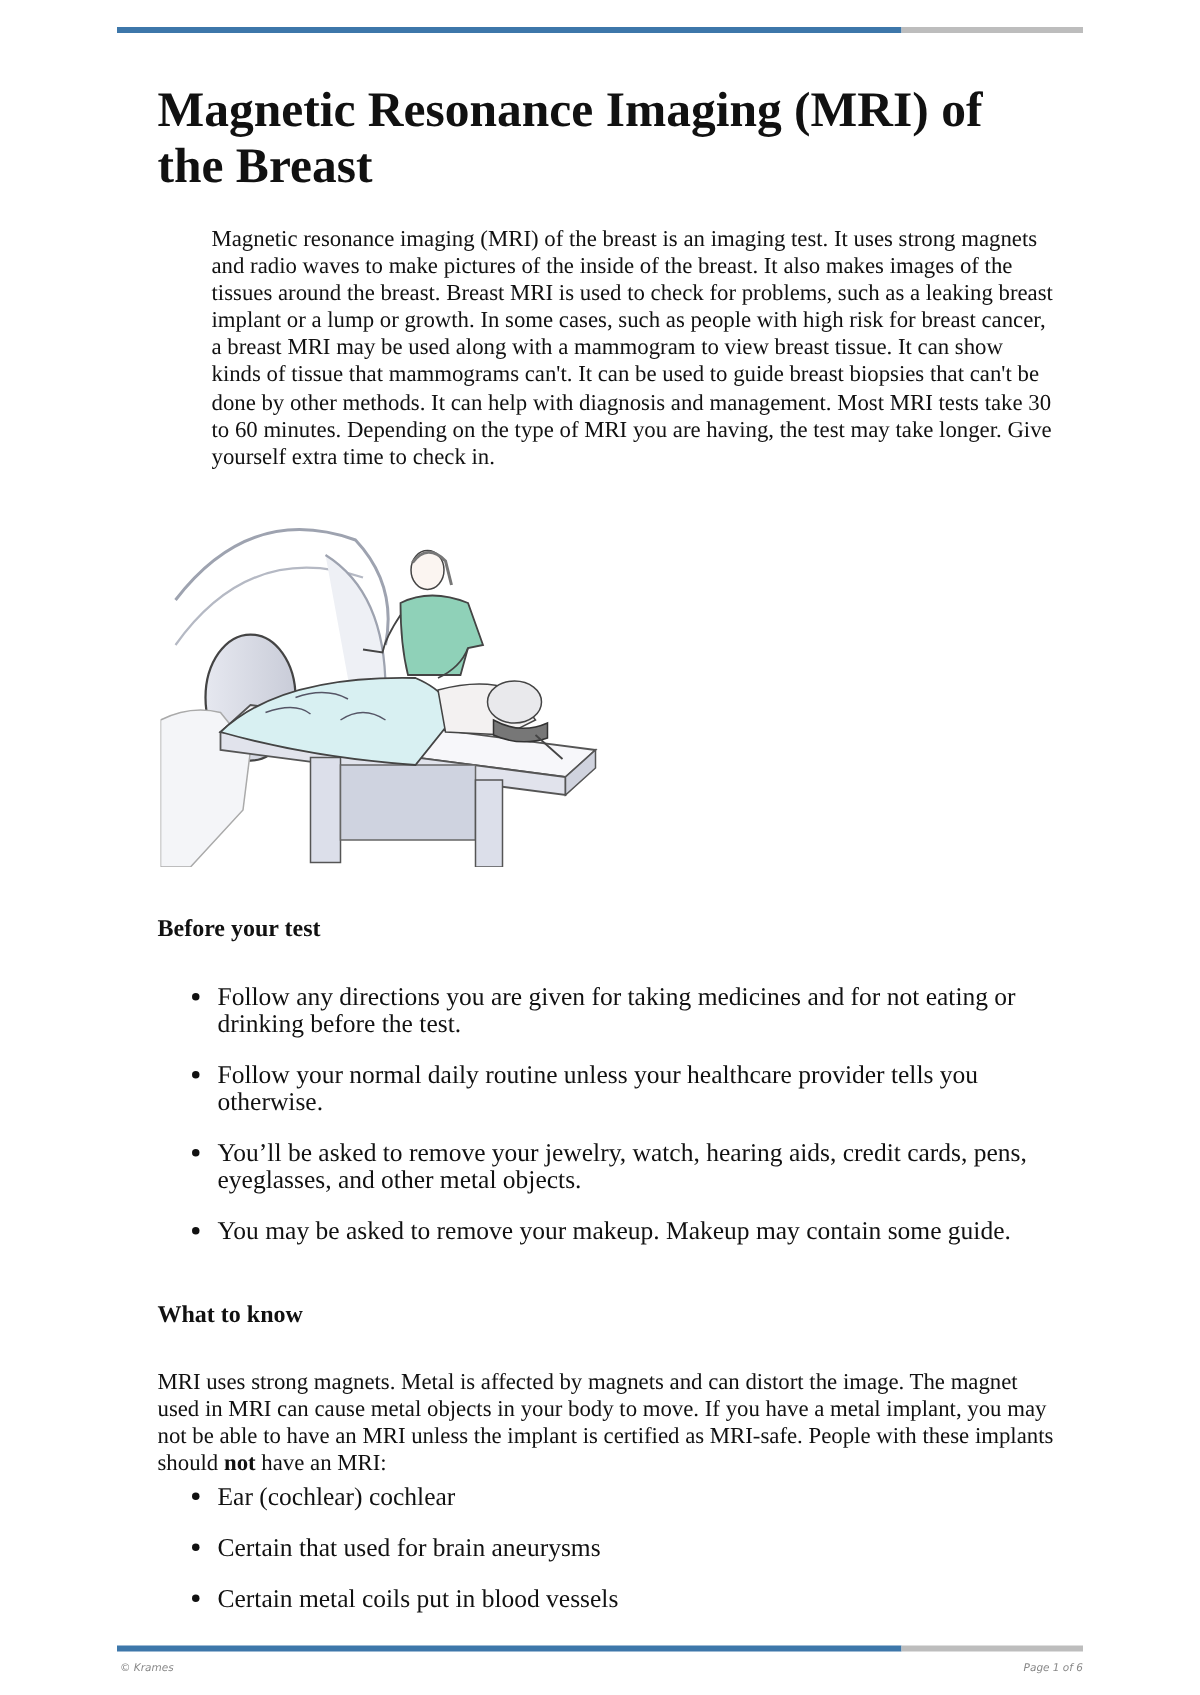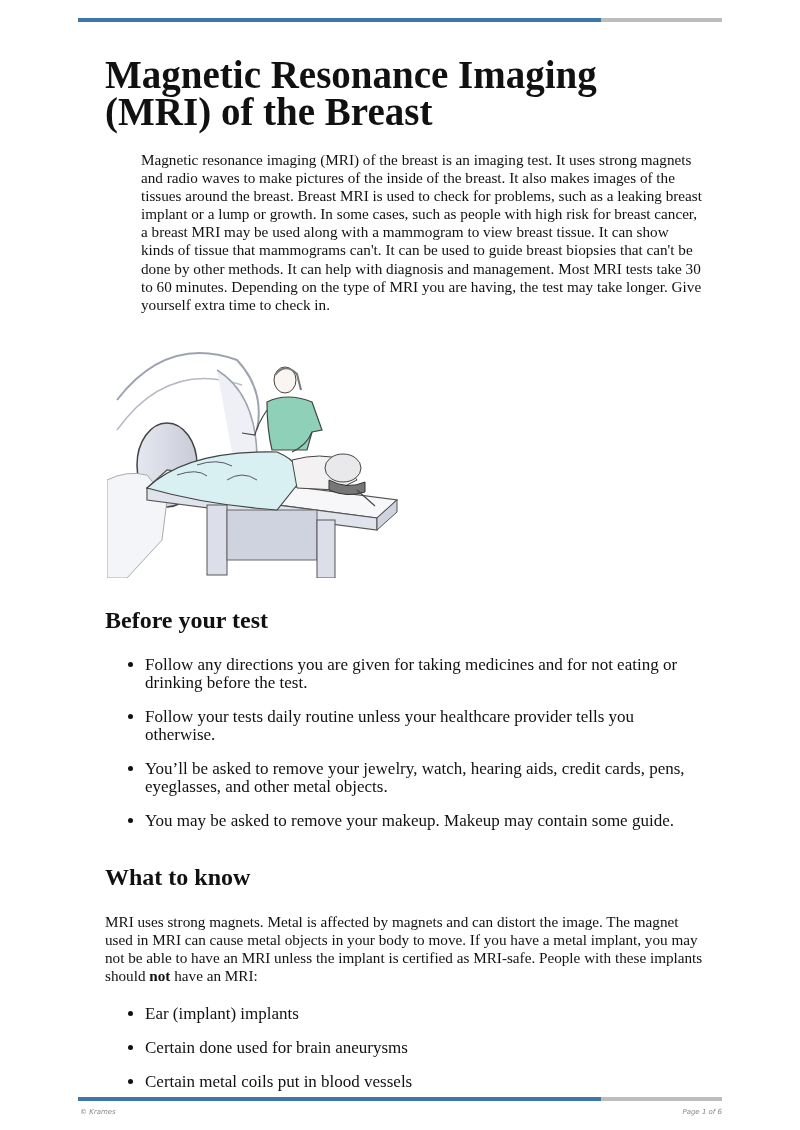--- a/index.html
+++ b/index.html
@@ -4,28 +4,28 @@
 <style>
   html, body { margin: 0; padding: 0; background: #ffffff; }
   body { width: 800px; height: 1130px; position: relative; overflow: hidden;
          font-family: "Liberation Serif", "DejaVu Serif", serif; color: #111; }
   .bar { position: absolute; left: 78px; width: 644px; height: 4px; display: flex; }
   .bar .blue { width: 523px; background: #3d77aa; height: 100%; }
   .bar .grey { flex: 1; background: #bdbdbd; height: 100%; }
   .bar.top { top: 18px; }
   .bar.bottom { top: 1097px; }
   .content { position: absolute; left: 105px; top: 56px; width: 600px; }
-  h1 { font-size: 39px; line-height: 37px; margin: 0 0 20px 0; font-weight: bold; }
+  h1 { font-size: 33px; line-height: 37px; margin: 0 0 20px 0; font-weight: bold; }
   p { font-size: 15.2px; line-height: 18.1px; margin: 0; }
   .intro { margin-top: 21px; margin-left: 36px; }
   .illus { width: 298px; height: 238px; margin-top: 26px; margin-left: 2px; }
-  h2 { font-size: 24px; line-height: 28px; margin: 28px 0 22px 0; font-weight: bold; }
+  h2 { font-size: 16px; line-height: 28px; margin: 28px 0 22px 0; font-weight: bold; }
   ul { margin: 0; padding-left: 40px; list-style: disc; }
   li { font-size: 17px; line-height: 18.1px; margin-bottom: 16px; }
-  .know-p { margin-bottom: 20px; }
+  .know-p { margin-bottom: 4px; }
   .footer { position: absolute; top: 1108px; font-family: "DejaVu Sans", sans-serif;
             font-size: 7px; font-style: italic; color: #888; }
   .footer.left { left: 80px; }
   .footer.right { right: 78px; }
 </style>
 </head>
 <body>
 
 <div class="bar top">
   <div class="blue"></div>
@@ -71,30 +71,30 @@
       <path d="M168 35 Q178 22 190 34 L194 50" fill="none" stroke="#777" stroke-width="2"></path>
       <path d="M160 62 Q180 52 205 62 L215 90 L205 92 L200 110 L165 110 Q160 90 160 62 Z" fill="#8fd1b8" stroke="#444" stroke-width="1.2"></path>
       <path d="M160 70 Q150 85 148 95 L135 93" fill="none" stroke="#444" stroke-width="1.2"></path>
       <path d="M205 92 Q200 105 185 112" fill="none" stroke="#444" stroke-width="1.2"></path>
     </svg>
   </div>
 
   <h2>Before your test</h2>
   <ul>
     <li>Follow any directions you are given for taking medicines and for not eating or drinking before the test.</li>
-    <li>Follow your tests daily routine unless your healthcare provider tells you otherwise.</li>
+    <li>Follow your normal daily routine unless your healthcare provider tells you otherwise.</li>
     <li>You’ll be asked to remove your jewelry, watch, hearing aids, credit cards, pens, eyeglasses, and other metal objects.</li>
     <li>You may be asked to remove your makeup. Makeup may contain some guide.</li>
   </ul>
 
   <h2 style="margin-top:32px;">What to know</h2>
   <p class="know-p"><span>MRI uses strong magnets. Metal is affected by magnets and can distort the image. The magnet used in MRI can cause metal objects in your body to move. If you have a metal implant, you may not be able to have an MRI unless the implant is certified as MRI-safe. People with these implants should </span><b>not</b><span> have an MRI:</span></p>
   <ul>
-    <li>Ear (implant) implants</li>
-    <li>Certain done used for brain aneurysms</li>
+    <li>Ear (cochlear) cochlear</li>
+    <li>Certain that used for brain aneurysms</li>
     <li>Certain metal coils put in blood vessels</li>
   </ul>
 </div>
 
 <div class="bar bottom">
   <div class="blue"></div>
   <div class="grey"></div>
 </div>
 <div class="footer left">© Krames</div>
 <div class="footer right">Page 1 of 6</div>

